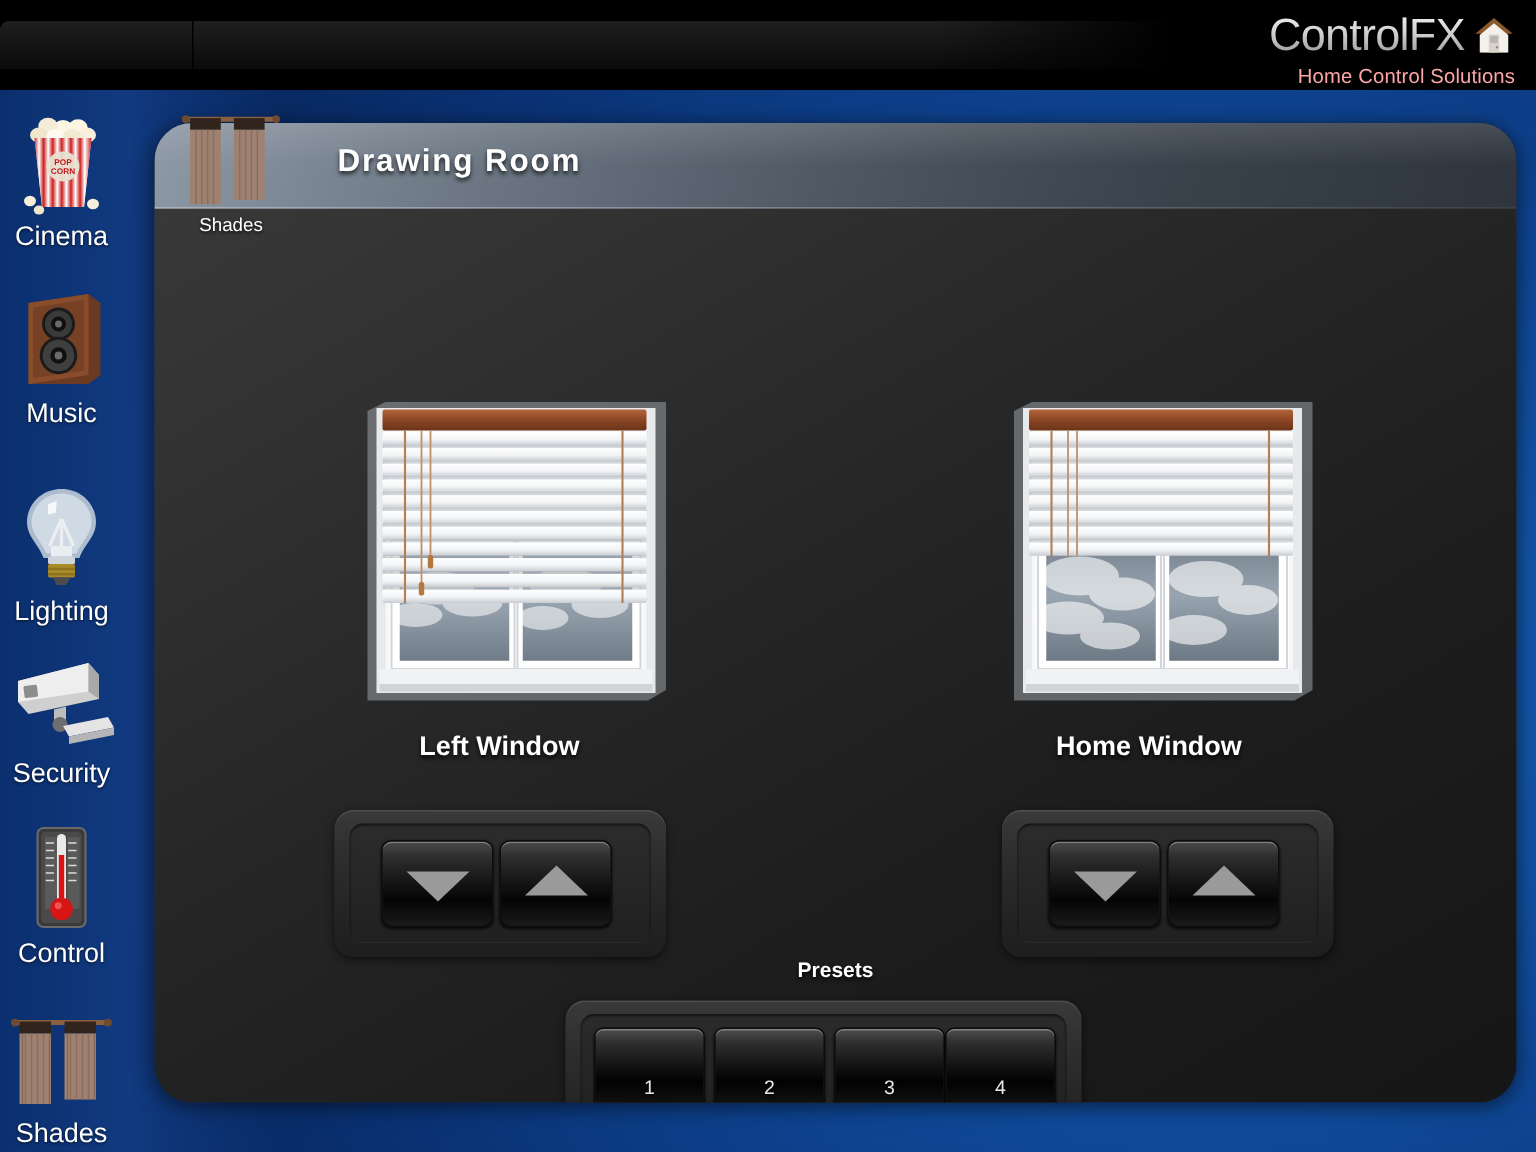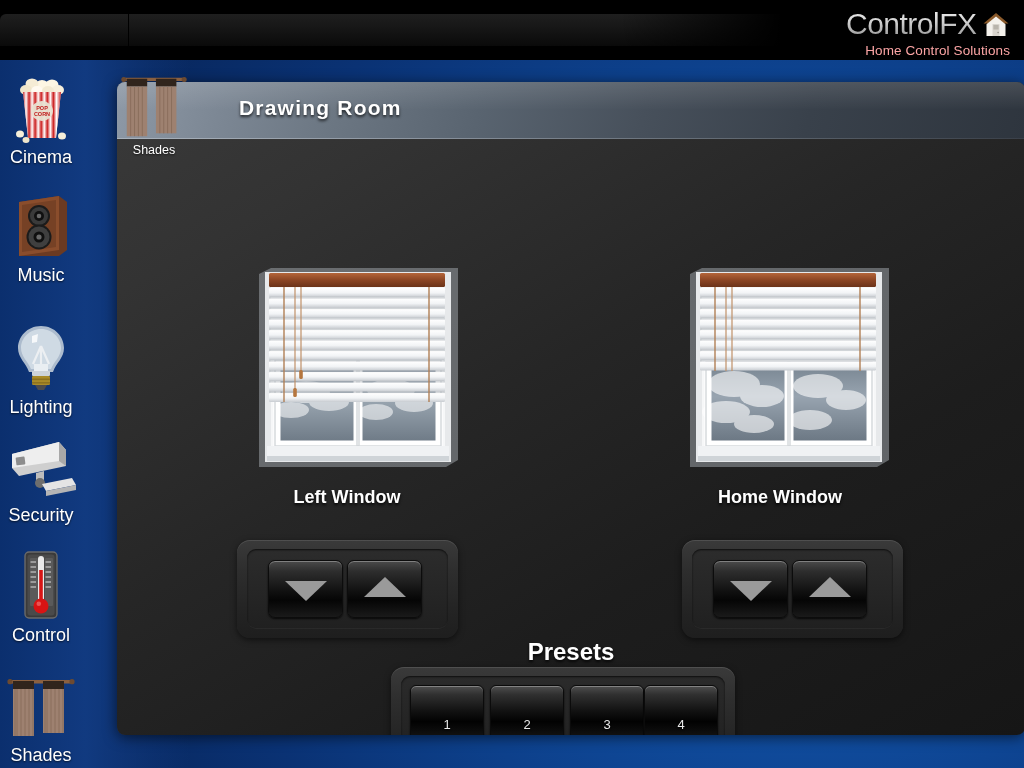--- a/index.html
+++ b/index.html
@@ -59,22 +59,22 @@
     position:absolute; left:0; width:82px; text-align:center; cursor:pointer;
   }
   .side-ico { height:76px; position:relative; }
   .side-label {
     font-size:18px; color:#ffffff; margin-top:1px;
     text-shadow:0 1px 2px rgba(0,0,0,.7);
   }
 
   
   #panel {
-    position:absolute; left:117px; top:82px; width:908px; height:653px;
-    border-radius:8px; z-index:10;
+    position:absolute; left:103px; top:82px; width:908px; height:653px;
+    border-radius:25px; z-index:10;
     background:linear-gradient(150deg,#3a3a3a 0%,#333333 18%,#262626 45%,#1d1d1d 68%,#161616 100%);
     box-shadow:0 2px 14px rgba(0,0,0,.6);
     overflow:hidden;
   }
   #panel-header {
     position:absolute; left:0; top:0; width:908px; height:57px;
     background:linear-gradient(105deg,#8e99a6 0%,#7c8794 12%,#6c7783 24%,#596470 40%,#47505b 58%,#39414b 76%,#2e353e 100%);
   }
   #panel-header-gloss {
     position:absolute; left:0; top:0; width:908px; height:28px;
@@ -131,21 +131,21 @@
   }
   .tri.up {
     transform:translate(-50%,-60%);
     border-left:21px solid transparent; border-right:21px solid transparent;
     border-bottom:20px solid #9a9a9a;
   }
 
   
   #presets-title {
     position:absolute; left:0; top:556px; width:908px; text-align:center;
-    font-size:24px; font-weight:bold; color:#ffffff;
+    font-size:14px; font-weight:bold; color:#ffffff;
     text-shadow:0 2px 3px rgba(0,0,0,.8);
   }
   #presets-pad {
     position:absolute; left:274px; top:585px; width:344px; height:108px;
     border-radius:13px;
     background:linear-gradient(180deg,#3a3a3a 0%,#2e2e2e 30%,#232323 70%,#1c1c1c 100%);
     box-shadow:inset 0 1px 0 rgba(255,255,255,.11), 0 2px 6px rgba(0,0,0,.55);
   }
   #presets-inner {
     position:absolute; left:10px; top:9px; width:324px; height:85px;

